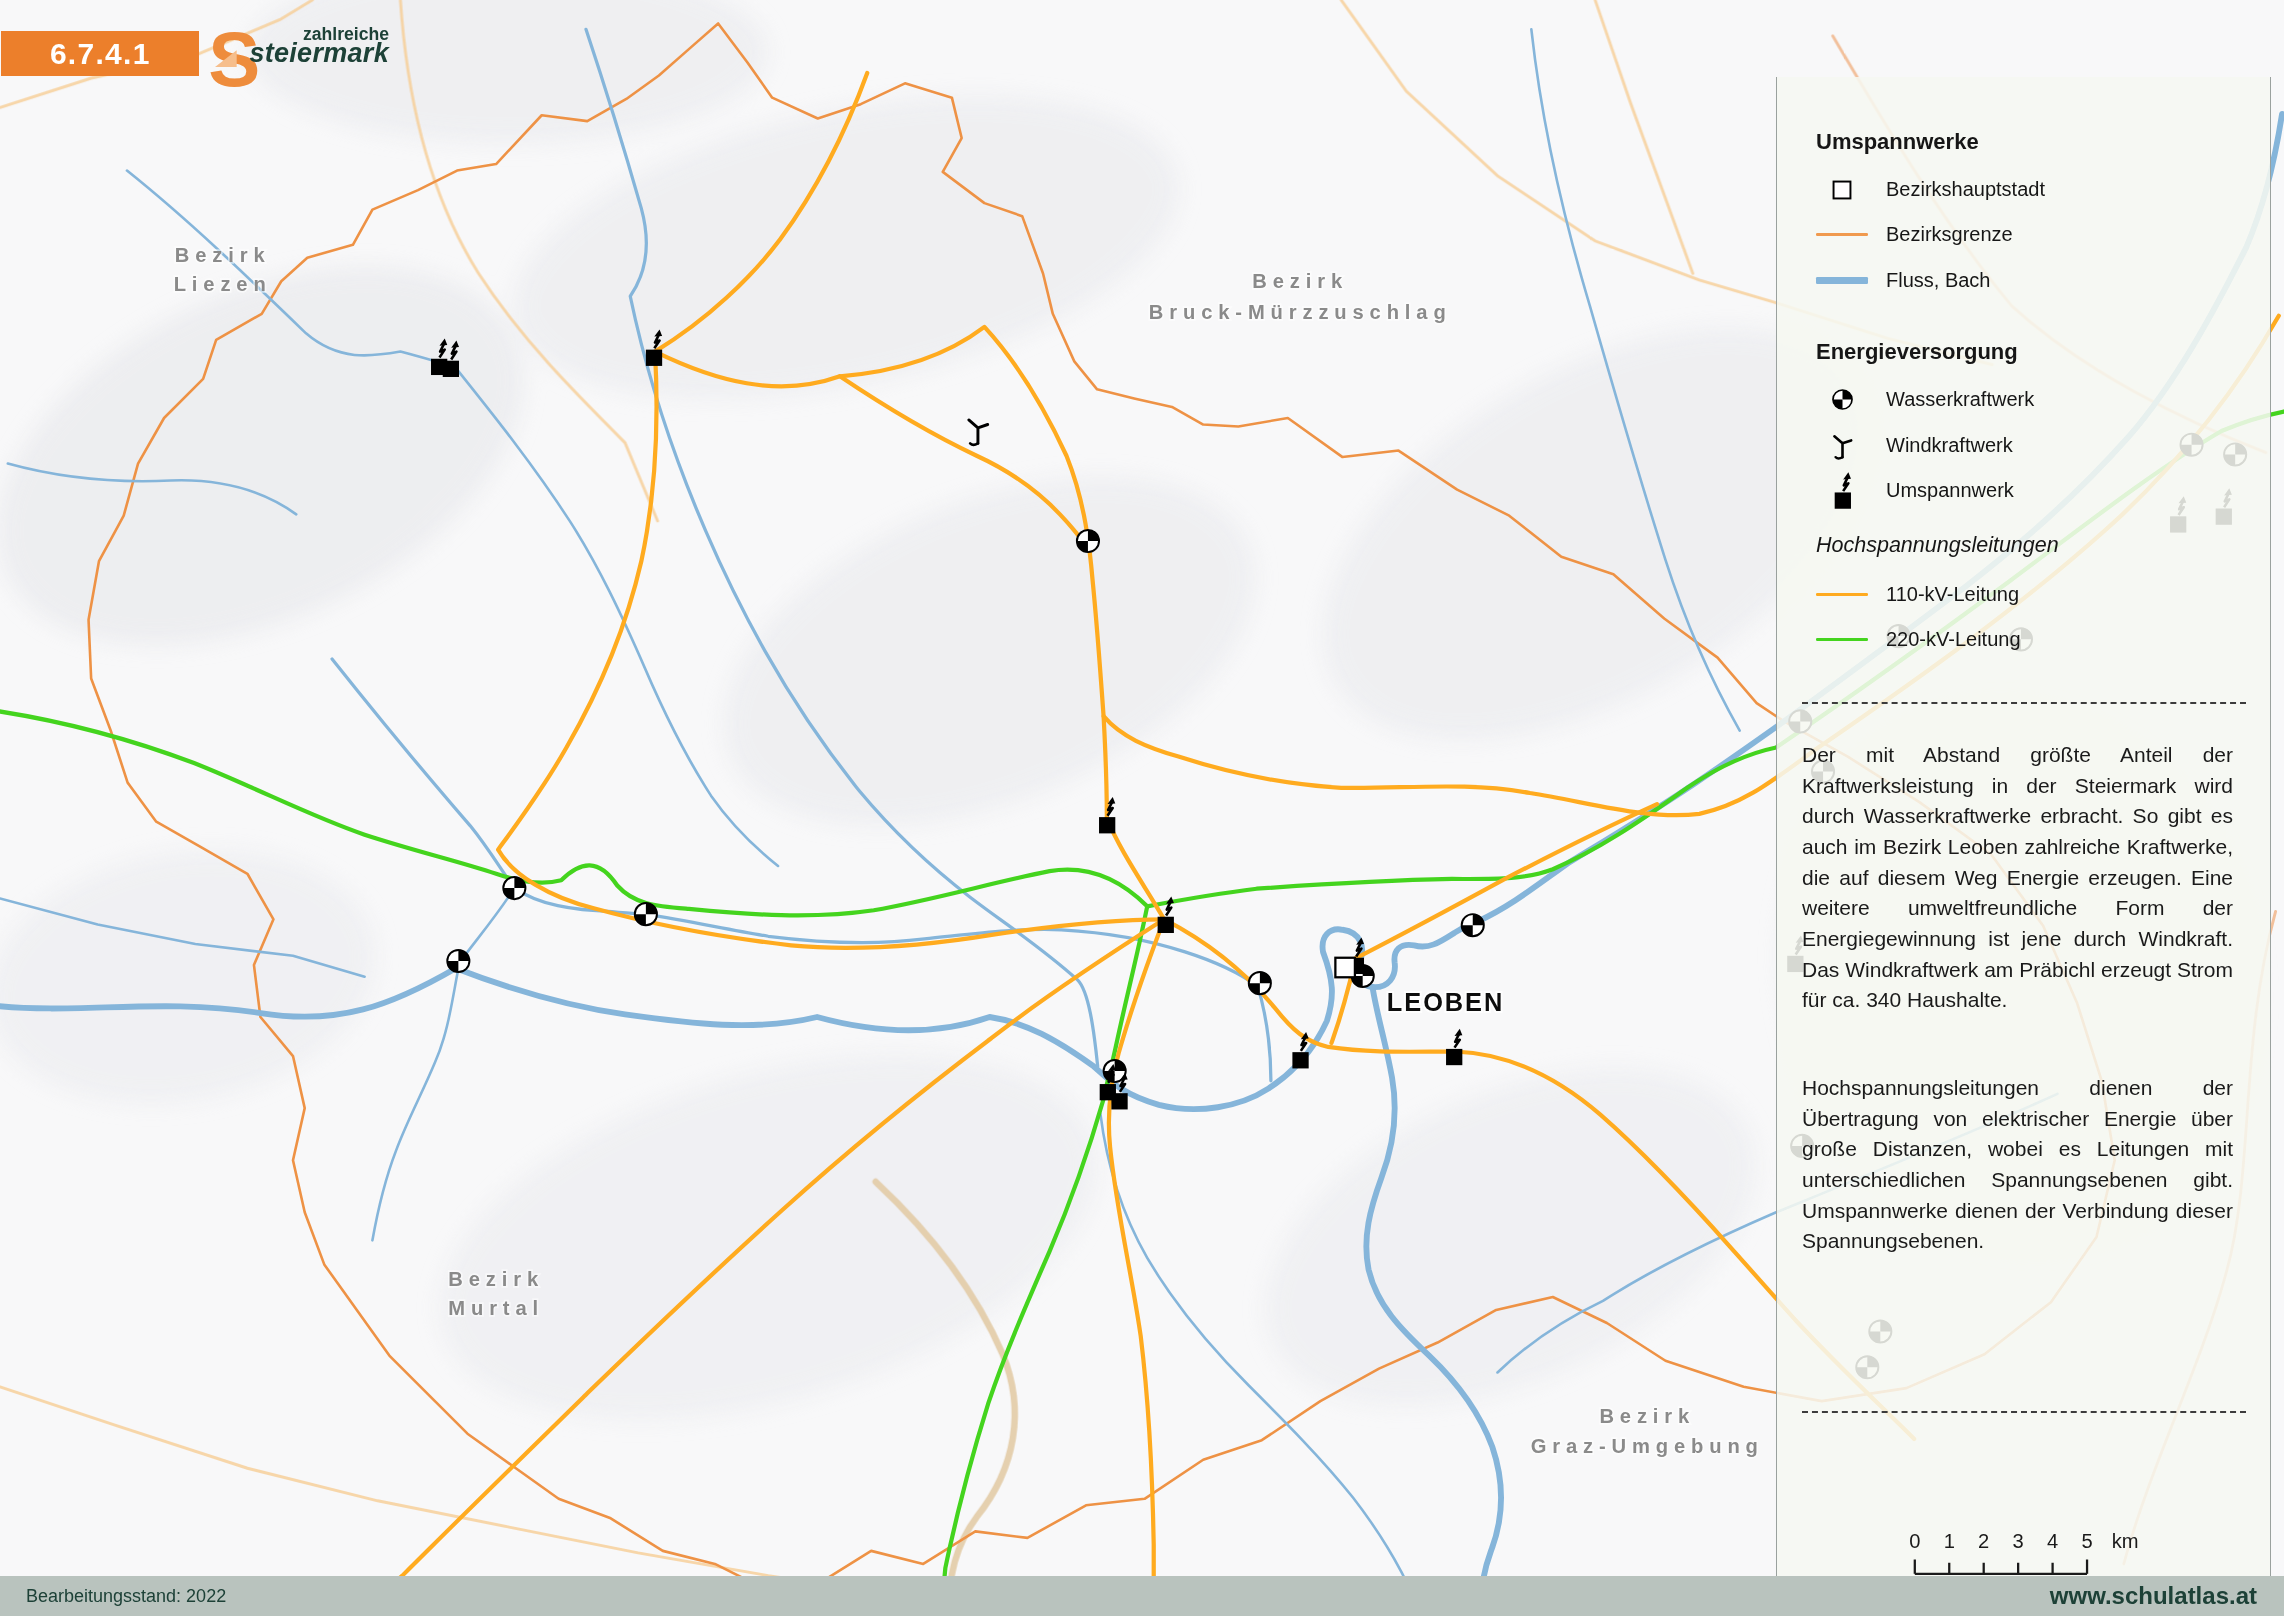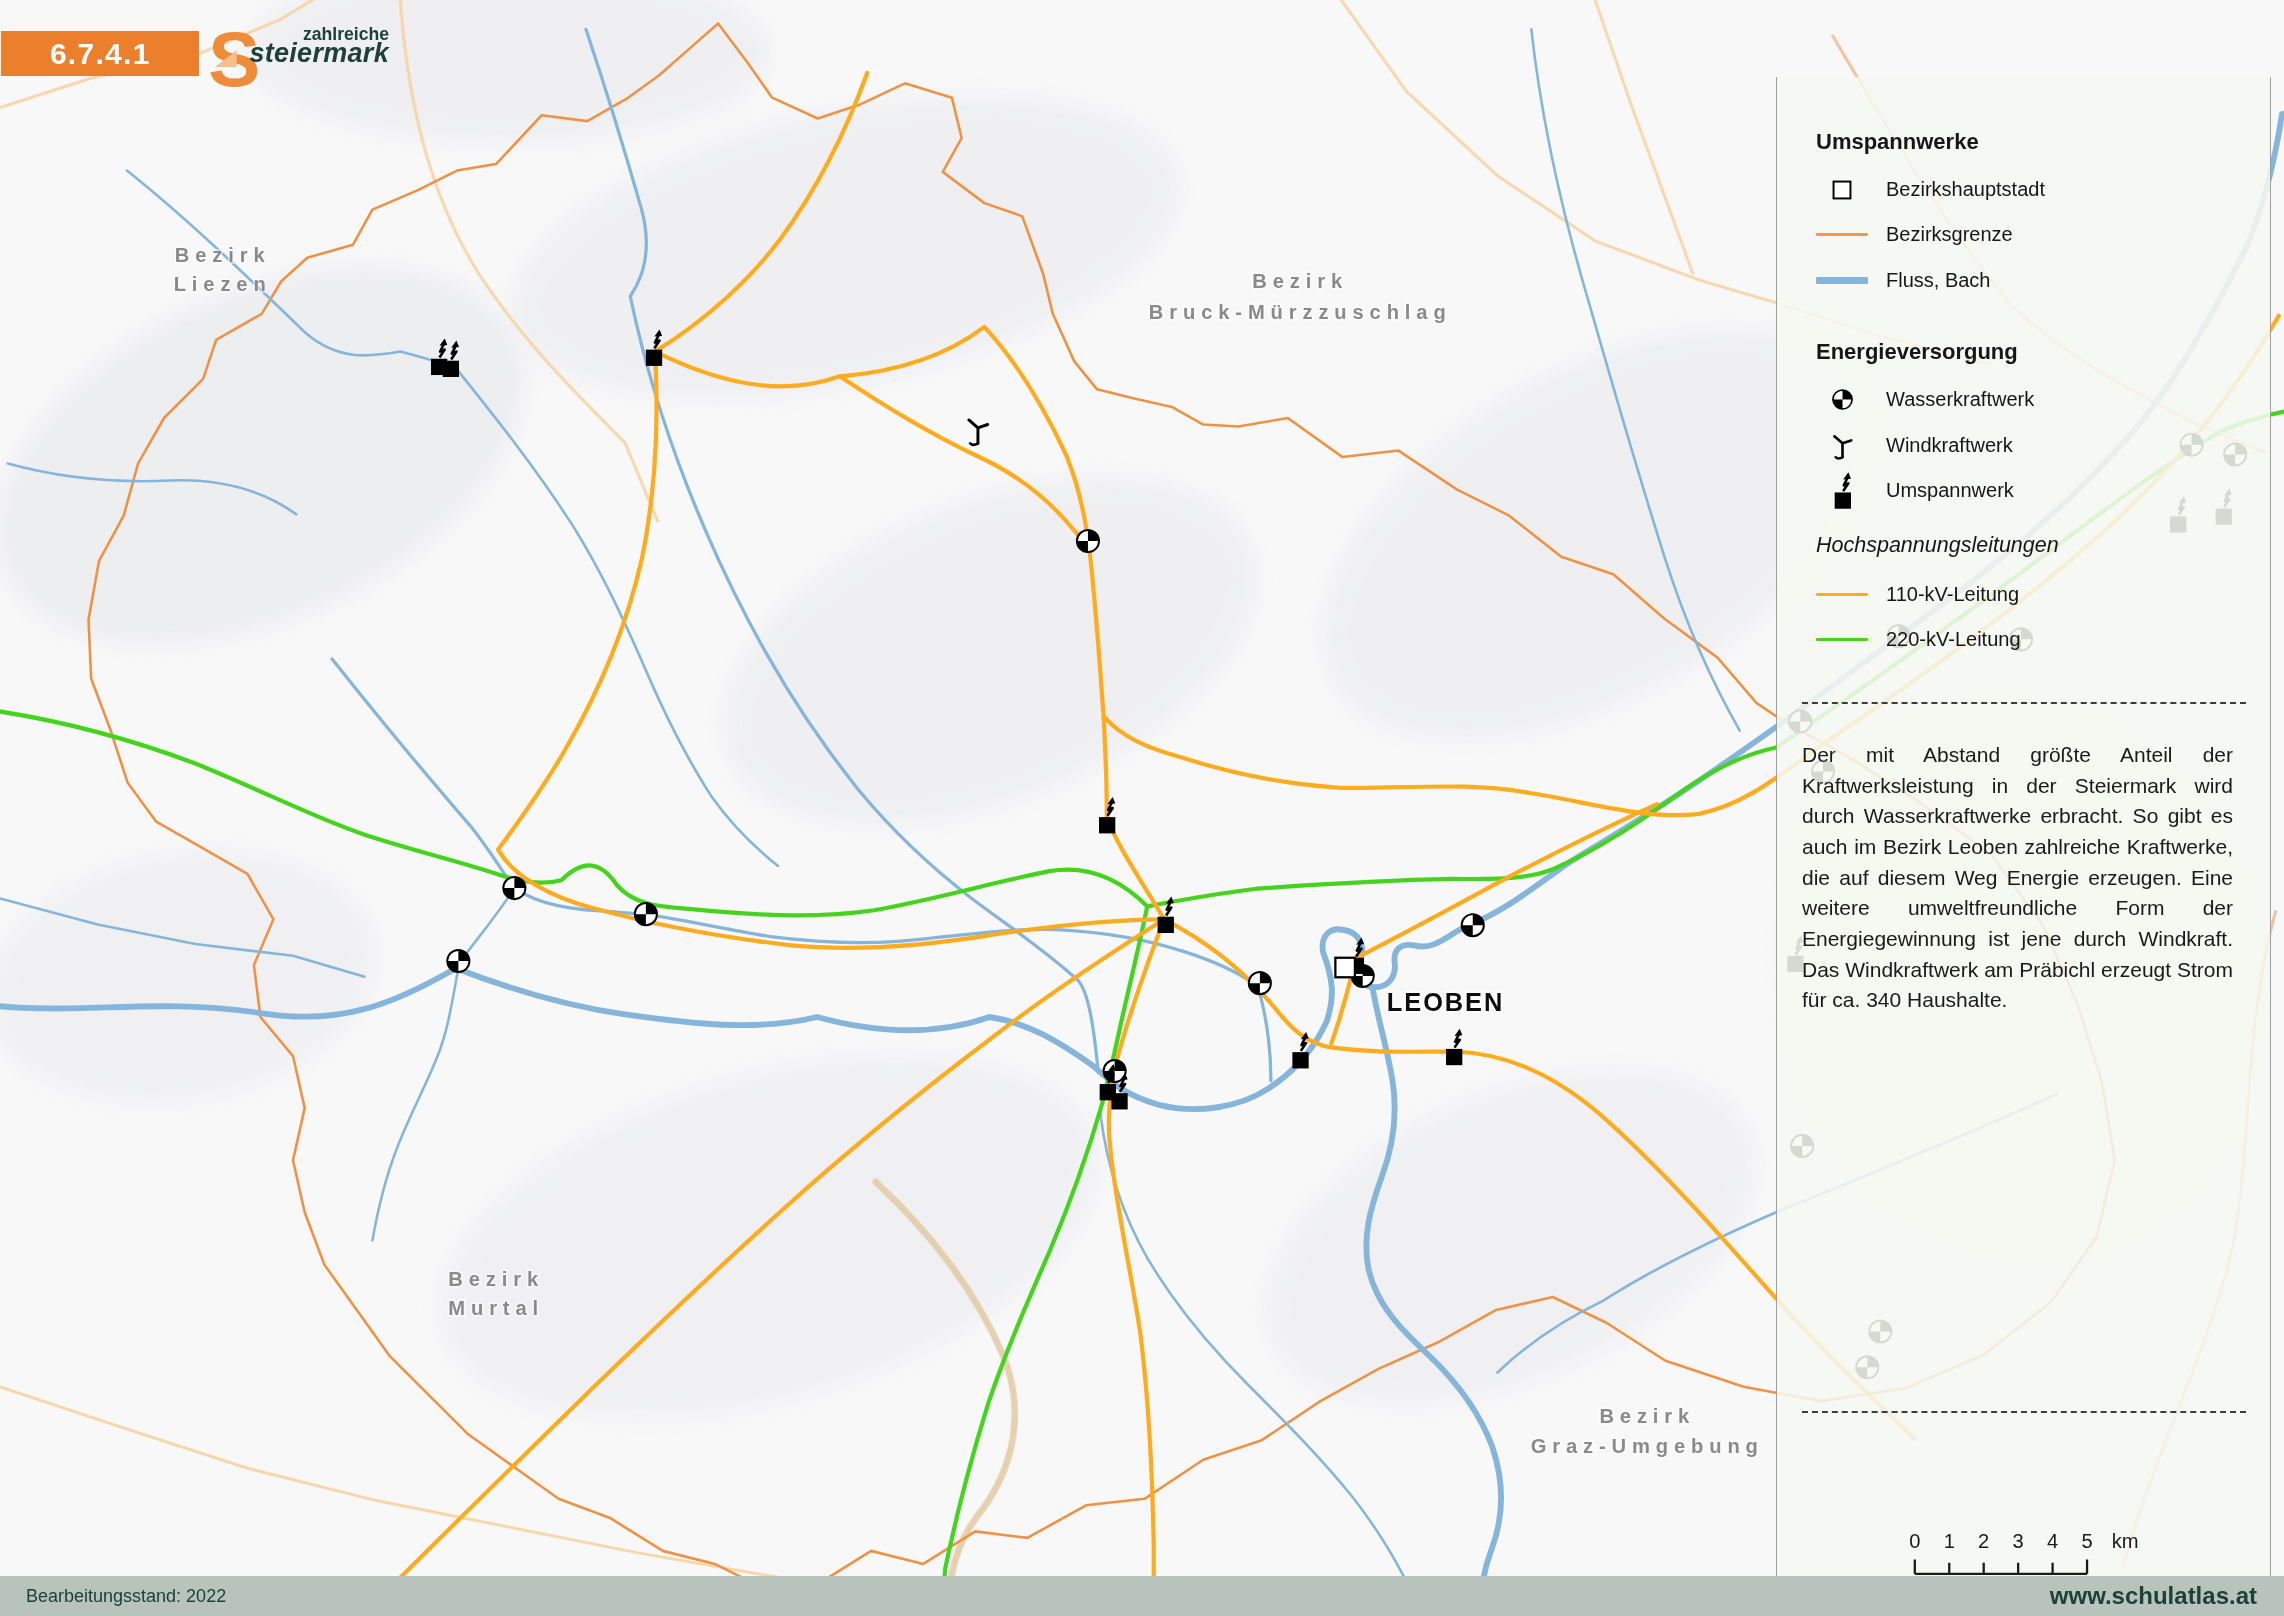--- a/index.html
+++ b/index.html
@@ -316,20 +316,21 @@
       <span class="lg-icon">
           <span class="swatch-220"></span>
         </span>
       <span class="lg-label">220-kV-Leitung</span>
     </div>
 
     <div class="dashed-div" style="top:625px"></div>
 
     <div id="info-text">
       <p>Der mit Abstand größte Anteil der Kraftwerksleistung in der Steiermark wird durch Wasserkraftwerke erbracht. So gibt es auch im Bezirk Leoben zahlreiche Kraftwerke, die auf diesem Weg Energie erzeugen. Eine weitere umweltfreundliche Form der Energiegewinnung ist jene durch Windkraft. Das Windkraftwerk am Präbichl erzeugt Strom für ca. 340 Haushalte.</p>
+      <p>Hochspannungsleitungen dienen der Übertragung von elektrischer Energie über große Distanzen, wobei es Leitungen mit unterschiedlichen Spannungsebenen gibt. Umspannwerke dienen der Verbindung dieser Spannungsebenen.</p>
     </div>
 
     <div class="dashed-div" style="top:1334px"></div>
 
     <svg id="scalebar" width="300" height="195" viewBox="0 0 460 300">
       <g stroke="#1a1a1a" stroke-width="3.5">
         <line x1="42" y1="192" x2="307" y2="192"></line>
         <line x1="42" y1="192" x2="42" y2="170"></line>
         <line x1="95" y1="192" x2="95" y2="175"></line>
         <line x1="148" y1="192" x2="148" y2="175"></line>

